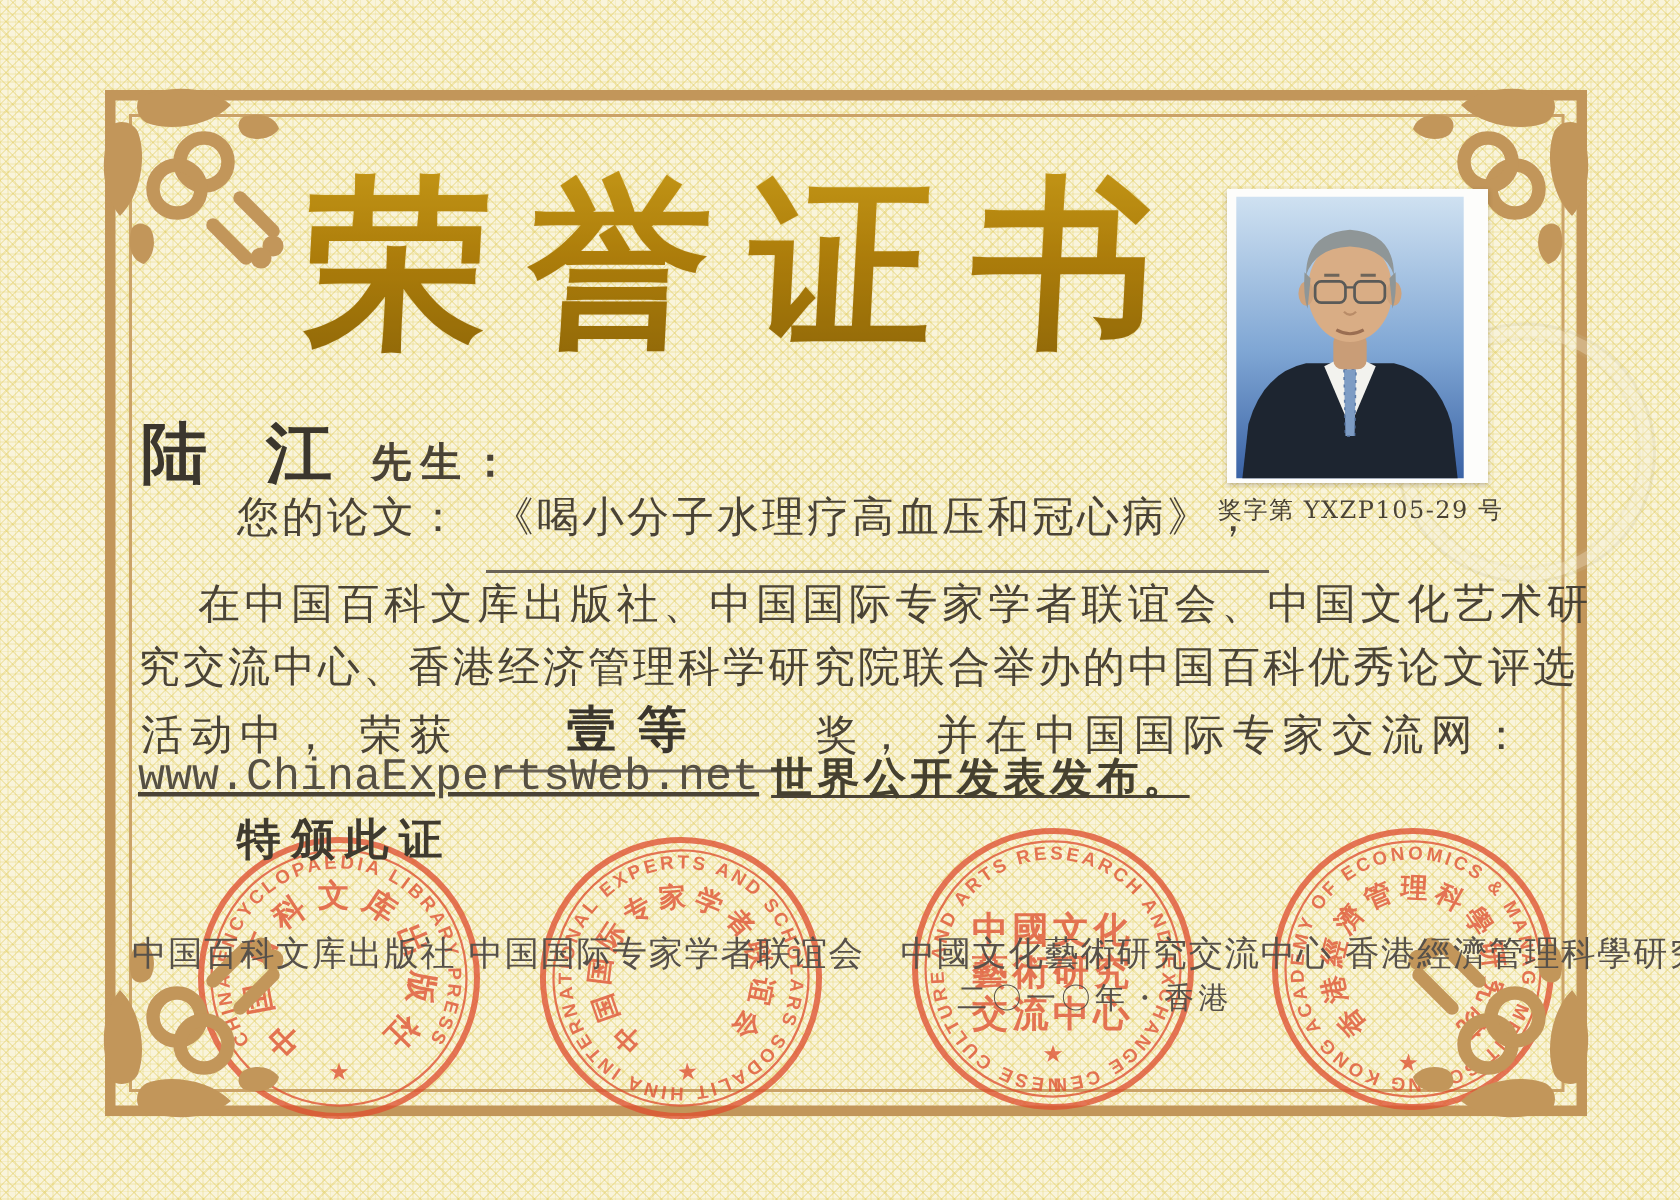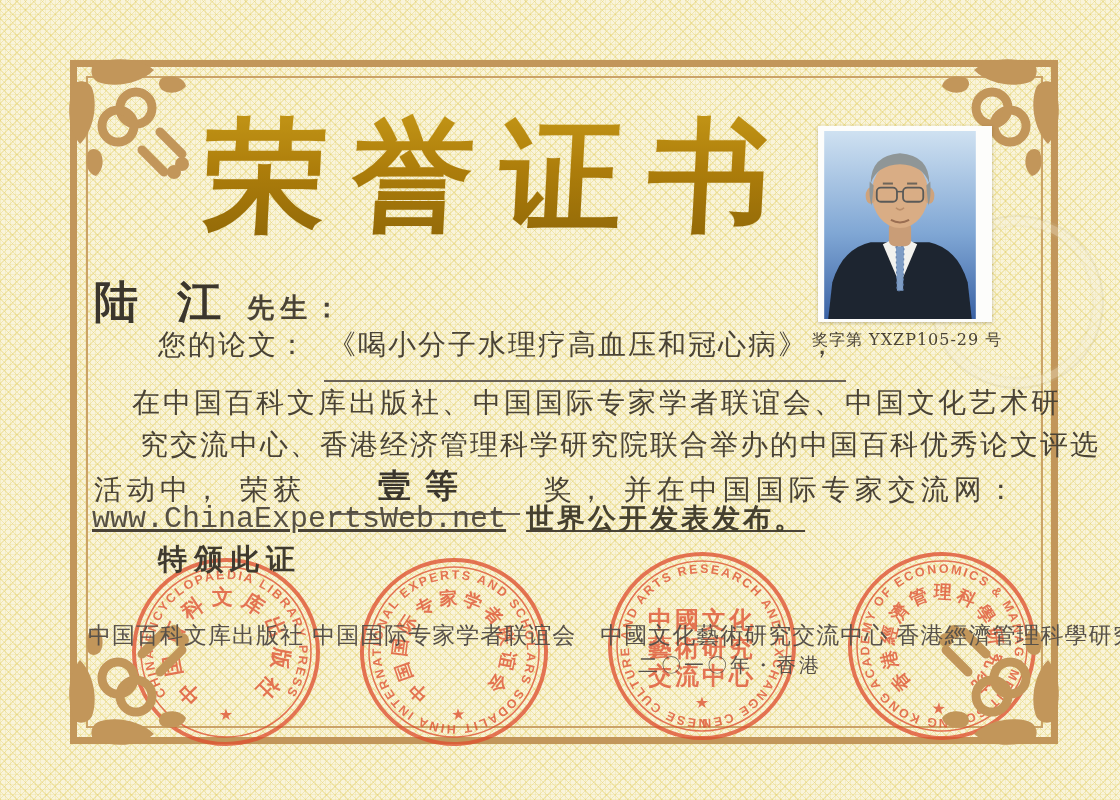--- a/index.html
+++ b/index.html
@@ -67,30 +67,30 @@
   .textline{position:absolute;color:#4a4336;z-index:5;white-space:nowrap;}
   .name-line{left:94px;top:260px;margin-top:13px;}
   .name{font-size:44px;font-weight:bold;color:#3b362d;letter-spacing:12px;}
   .honorific{font-size:27px;font-weight:bold;margin-left:14px;letter-spacing:6px;}
   .paper-line{left:158px;top:326px;font-size:28px;letter-spacing:2px;}
   .paper-title{
     display:inline-block;margin-left:16px;
     border-bottom:2px solid #6a6255;padding:0 8px 16px 4px;color:#4a4336;
   }
   .body1{left:132px;top:384px;font-size:28px;letter-spacing:3px;}
-  .body2{left:92px;top:426px;font-size:28px;letter-spacing:2px;margin-left:48px;}
+  .body2{left:92px;top:426px;font-size:28px;letter-spacing:2px;}
   .award-line{left:94px;top:464px;font-size:28px;letter-spacing:5px;display:flex;align-items:center;}
   .award-blank{
     display:inline-block;min-width:190px;text-align:center;
     border-bottom:2px solid #6a6255;margin:0 24px;padding-bottom:4px;
   }
   .award-grade{font-size:33px;font-weight:bold;color:#3b362d;letter-spacing:14px;}
   .url-line{left:92px;top:500px;display:flex;align-items:center;text-decoration:underline;}
   .url{font-family:"Liberation Mono","DejaVu Sans Mono",monospace;font-size:30px;color:#565044;letter-spacing:0;}
-  .url-suffix{font-size:28px;font-weight:bold;color:#45402f;letter-spacing:3px;margin-left:20px;}
+  .url-suffix{font-size:28px;font-weight:bold;color:#45402f;letter-spacing:3px;margin-left:8px;}
   .issue-line{left:158px;top:540px;font-size:29px;font-weight:bold;color:#3f3a2f;letter-spacing:7px;}
   .orgs-line{
     left:88px;top:620px;width:952px;text-align:center;
     font-size:23px;color:#57514a;letter-spacing:1px;white-space:nowrap;
   }
   .date-line{
     left:430px;top:652px;width:600px;text-align:center;
     font-size:20px;color:#57514a;letter-spacing:3px;
   }
   

